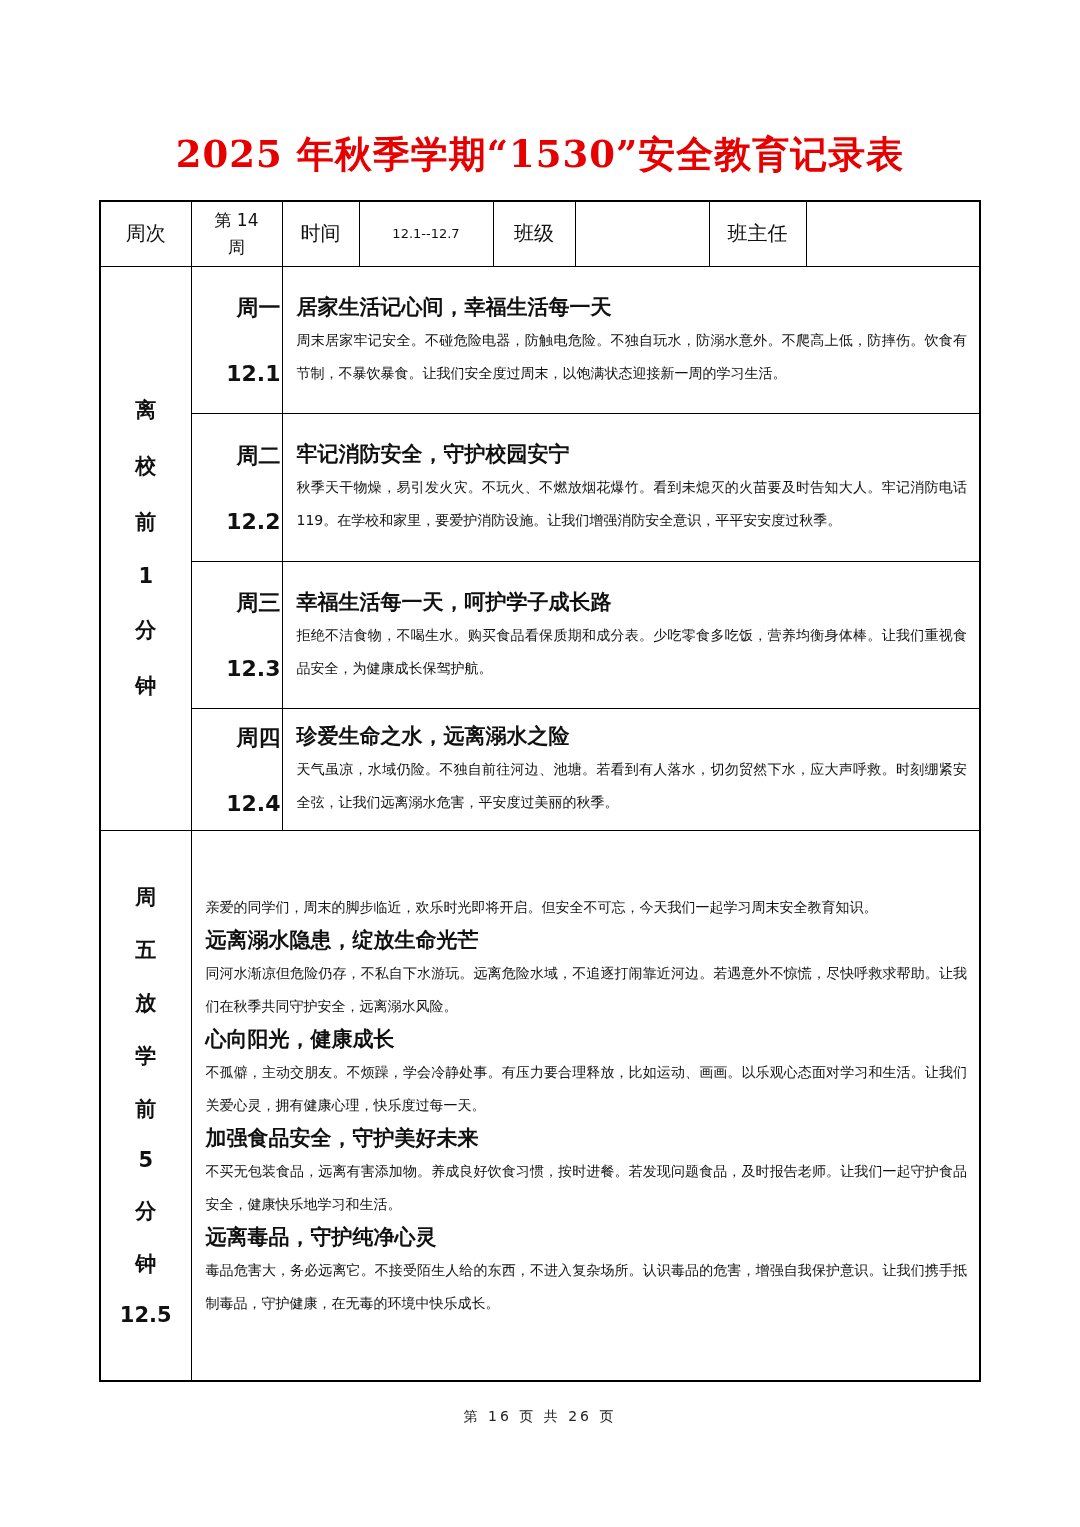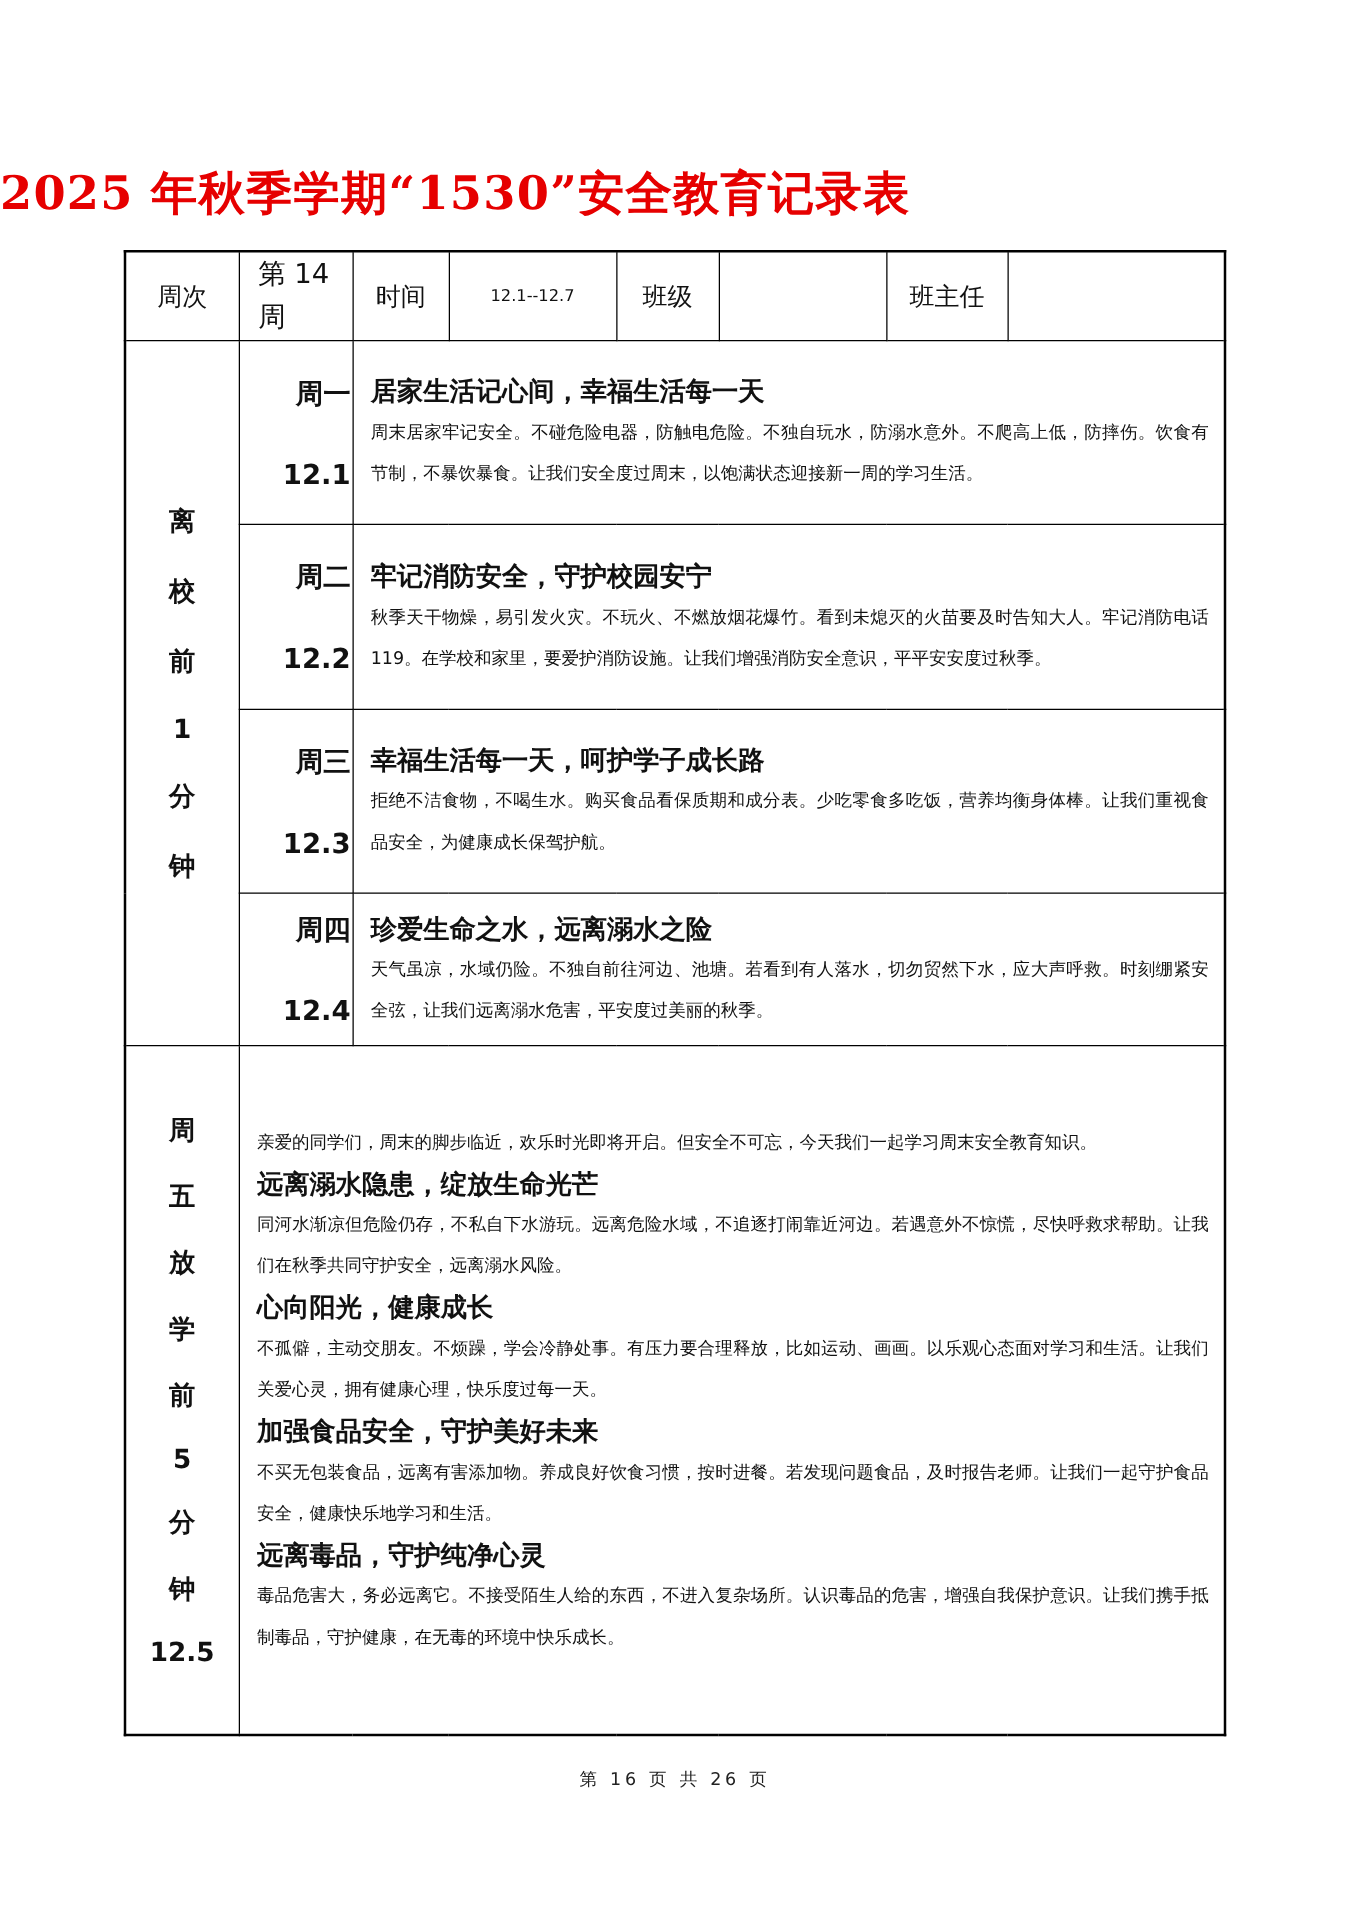--- a/index.html
+++ b/index.html
@@ -6,20 +6,21 @@
   body{
     width:1080px;height:1527px;
     background:#ffffff;
     font-family:"DejaVu Sans","Liberation Sans",sans-serif;
     color:#111;
     position:relative;
   }
   .page{padding-top:130px;}
   .title{
     margin:0 0 20px 0;
+    text-align:center;
     font-family:"DejaVu Serif","Liberation Serif",serif;
     font-size:37px;
     font-weight:bold;
     color:#e60000;
     letter-spacing:1px;
   }
   table.record{
     width:880px;
     margin:0 auto;
     border-collapse:collapse;
@@ -40,22 +41,22 @@
   .hdr-label{
     text-align:center;
     font-weight:normal;
     font-size:20px;
   }
   .hdr-val{
     text-align:center;
     font-size:13px;
   }
   .hdr-small{
-    text-align:left;
-    font-size:22px;
+    text-align:center;
+    font-size:17px;
     line-height:1.6;
     padding:0 15px;
   }
   .vcell{
     text-align:center;
     font-weight:bold;
     font-size:21px;
     padding:0;
   }
   .vstack{

